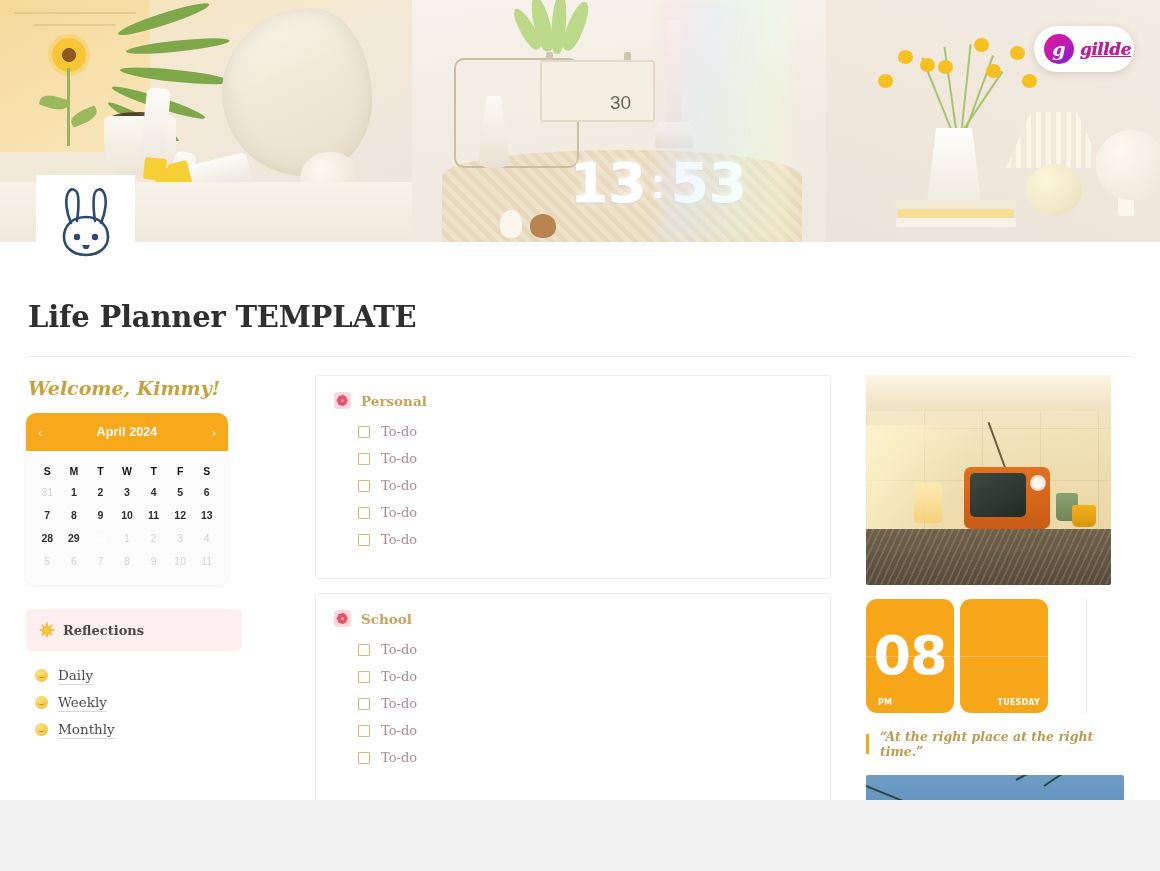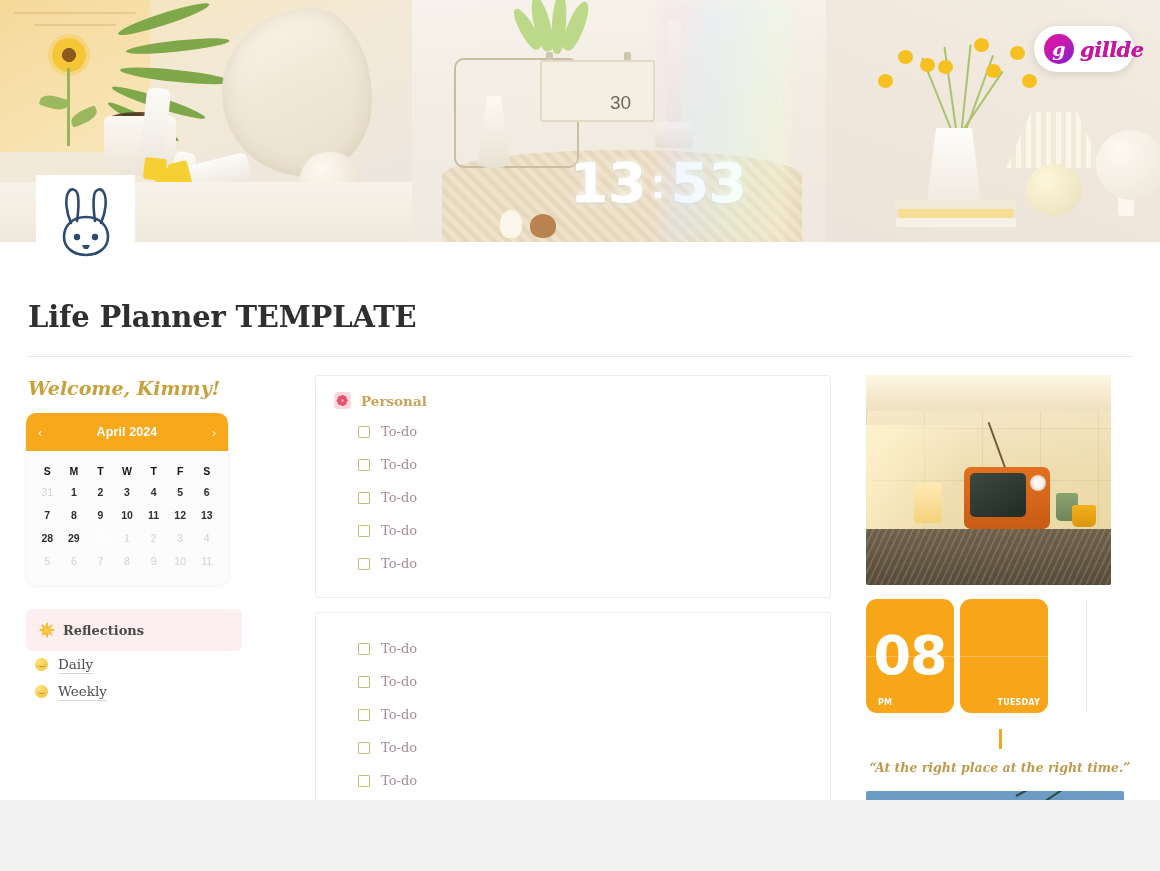--- a/index.html
+++ b/index.html
@@ -115,24 +115,25 @@
     z-index:6;
   }
   .gillde-mark {
     width:30px; height:30px; border-radius:50%;
     background:linear-gradient(140deg,#e1189a 0%,#c11ab4 50%,#7a1fd6 100%);
     display:flex; align-items:center; justify-content:center;
     color:#fff; font-family:"DejaVu Serif",serif; font-style:italic; font-weight:700; font-size:19px;
     flex:0 0 auto;
   }
   .gillde-word {
-    font-family:"DejaVu Serif", serif; font-style:italic; font-weight:700; font-size:21px;
+    font-family:"DejaVu Serif", serif; font-style:italic; font-weight:700; font-size:17px;
     background:linear-gradient(90deg,#d5189f,#a11ec4);
     -webkit-background-clip:text; background-clip:text; color:#c4199f;
     letter-spacing:-.5px;
+    text-decoration:underline;
   }
 
   
   .avatar-card {
     position:absolute; left:36px; top:175px; width:99px; height:99px;
     background:#ffffff; z-index:5;
     display:flex; align-items:center; justify-content:center;
   }
   .avatar-card svg { display:block; }
 
@@ -189,21 +190,21 @@
     border-radius:6px; display:flex; align-items:center; gap:9px; padding-left:13px;
   }
   .sun-ico { width:15px; height:15px; position:relative; flex:0 0 auto; }
   .sun-ico .core { position:absolute; left:3px; top:3px; width:9px; height:9px;
                    background:radial-gradient(circle,#ffd84d,#f5a623); border-radius:50%; }
   .sun-ico .ray { position:absolute; left:50%; top:50%; width:2px; height:15px;
                   background:#f7c037; border-radius:1px; transform-origin:center; }
   .reflections-label {
     font-family:"DejaVu Serif", serif; font-weight:700; font-size:13px; color:#4a4a48;
   }
-  .reflect-list { margin-top:0;text-align:center; }
+  .reflect-list { margin-top:11px;text-align:center; }
   .reflect-item {
     display:flex; align-items:center; gap:10px; height:27px; padding-left:9px; cursor:pointer;
   }
   .moon-ico { width:13px; height:13px; border-radius:50%;
               background:radial-gradient(circle at 35% 32%,#ffe27a,#f3bb2c); flex:0 0 auto;
               position:relative; }
   .moon-ico::after { content:""; position:absolute; left:3px; top:6px; width:7px; height:2px;
                      border-bottom:1.4px solid #c78f18; border-radius:0 0 6px 6px; }
   .reflect-text {
     font-family:"DejaVu Serif", serif; font-size:13.5px; color:#4d4d4b;
@@ -223,21 +224,21 @@
     display:flex; align-items:center; justify-content:center; flex:0 0 auto;
   }
   .flower-ico .petal-wrap { position:relative; width:11px; height:11px; }
   .flower-ico .petal { position:absolute; left:3.3px; top:0; width:4.4px; height:11px;
                        background:#e8526b; border-radius:3px; transform-origin:50% 50%; }
   .flower-ico .center { position:absolute; left:3.6px; top:3.6px; width:3.8px; height:3.8px;
                         background:#f6a0b0; border-radius:50%; z-index:2; }
   .todo-title {
     font-family:"DejaVu Serif", serif; font-weight:700; font-size:13.5px; color:#c9a25c;
   }
-  .todo-row { display:flex; align-items:center; gap:11px; height:27px; padding-left:24px;margin-top:6px; }
+  .todo-row { display:flex; align-items:center; gap:11px; height:27px; padding-left:24px; }
   .cbox { width:12px; height:12px; border:1.5px solid #c8bd78; background:#fff;
           border-radius:1px; flex:0 0 auto; cursor:pointer; }
   .todo-text { font-family:"DejaVu Serif", serif; font-size:13px; color:#a98a97; }
 
   
   .photo-tv {
     width:245px; height:210px; border-radius:2px; position:relative; overflow:hidden;
     background:linear-gradient(170deg,#f3e3bd 0%,#ecd9a8 45%,#e0c88c 100%);
   }
   .tv-wall { position:absolute; inset:0;
@@ -283,21 +284,21 @@
     font-size:54px; line-height:54px; color:#ffffff; letter-spacing:-1px;
   }
   .flip-tag {
     position:absolute; bottom:6px; font-family:"DejaVu Sans", sans-serif;
     font-weight:700; font-size:8px; color:#ffffff; letter-spacing:.2px;
   }
   .flip-tag.left { left:12px; }
   .flip-tag.right { right:8px; }
   .clock-divider { width:1px; align-self:stretch; background:#e8e8e6; margin-left:32px; }
 
-  .quote-row { margin-top:16px; display:flex; align-items:center; gap:11px;flex-direction:column; }
+  .quote-row { margin-top:16px; display:flex; align-items:center; gap:11px; }
   .quote-bar { width:3px; height:20px; background:#f3a81c; flex:0 0 auto; }
   .quote-text {
     font-family:"DejaVu Serif", serif; font-style:italic; font-weight:700;
     font-size:12.5px; color:#bd9a4e;
   }
 
   .photo-sky {
     margin-top:16px; width:258px; height:46px; border-radius:2px; overflow:hidden;
     position:relative; background:linear-gradient(180deg,#6e9dc4,#5d8fbc);
   }
@@ -486,20 +487,24 @@
 
       <div class="reflect-list" id="reflect-host">
           <div class="reflect-item">
             <span class="moon-ico"></span>
             <span class="reflect-text">Daily</span>
           </div>
           <div class="reflect-item">
             <span class="moon-ico"></span>
             <span class="reflect-text">Weekly</span>
           </div>
+          <div class="reflect-item">
+            <span class="moon-ico"></span>
+            <span class="reflect-text">Monthly</span>
+          </div>
         </div>
     </div>
 
     <div class="col-mid">
       <div class="todo-card card1">
         <div class="todo-head">
           <span class="flower-ico">
             <span class="petal-wrap">
               <span class="petal" style="transform:rotate(0deg);"></span>
               <span class="petal" style="transform:rotate(45deg);"></span>
@@ -528,20 +533,32 @@
               <span class="todo-text">To-do</span>
             </div>
             <div class="todo-row">
               <span class="cbox"></span>
               <span class="todo-text">To-do</span>
             </div>
           </div>
       </div>
 
       <div class="todo-card card2">
+        <div class="todo-head">
+          <span class="flower-ico">
+            <span class="petal-wrap">
+              <span class="petal" style="transform:rotate(0deg);"></span>
+              <span class="petal" style="transform:rotate(45deg);"></span>
+              <span class="petal" style="transform:rotate(90deg);"></span>
+              <span class="petal" style="transform:rotate(135deg);"></span>
+              <span class="center"></span>
+            </span>
+          </span>
+          <span class="todo-title">School</span>
+        </div>
         <div id="todo-host-1">
             <div class="todo-row">
               <span class="cbox"></span>
               <span class="todo-text">To-do</span>
             </div>
             <div class="todo-row">
               <span class="cbox"></span>
               <span class="todo-text">To-do</span>
             </div>
             <div class="todo-row">

